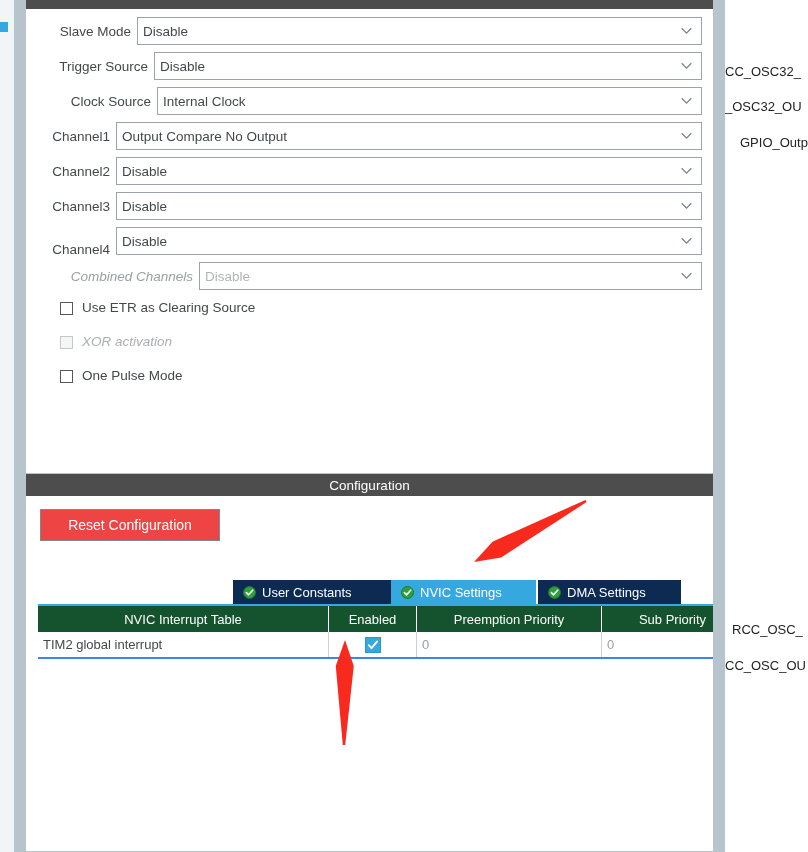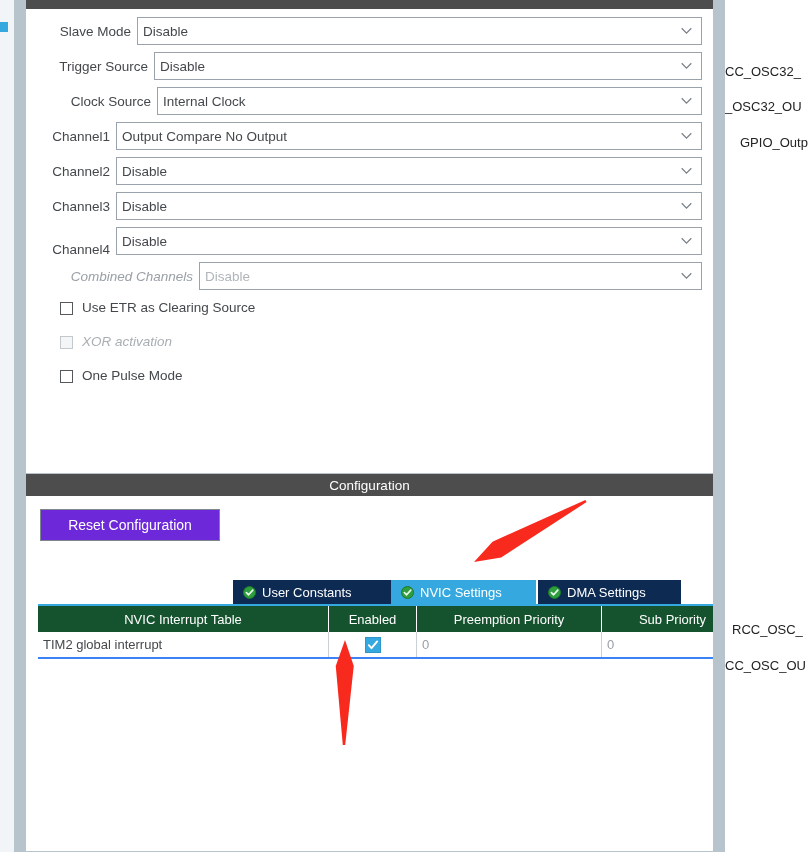--- a/index.html
+++ b/index.html
@@ -70,21 +70,21 @@
     position:absolute;left:12px;top:1px;width:687px;height:22px;
     background:#4d4d4d;color:#ffffff;font-size:13.5px;
     display:flex;align-items:center;justify-content:center;
   }
   #config-body{
     position:absolute;left:12px;top:23px;width:687px;height:355px;background:#ffffff;
   }
 
   #reset-btn{
     position:absolute;left:14px;top:13px;width:180px;height:32px;
-    background:#6d28d9;border:1px solid #7e878e;box-sizing:border-box;
+    background:#ef4444;border:1px solid #7e878e;box-sizing:border-box;
     color:#ffffff;font-size:14px;
     display:flex;align-items:center;justify-content:center;
     cursor:pointer;
   }
 
   
   #tabstrip{position:absolute;left:12px;top:84px;width:663px;height:24px;}
   .tab{
     position:absolute;top:0;height:24px;
     background:#0d2a52;color:#ffffff;

